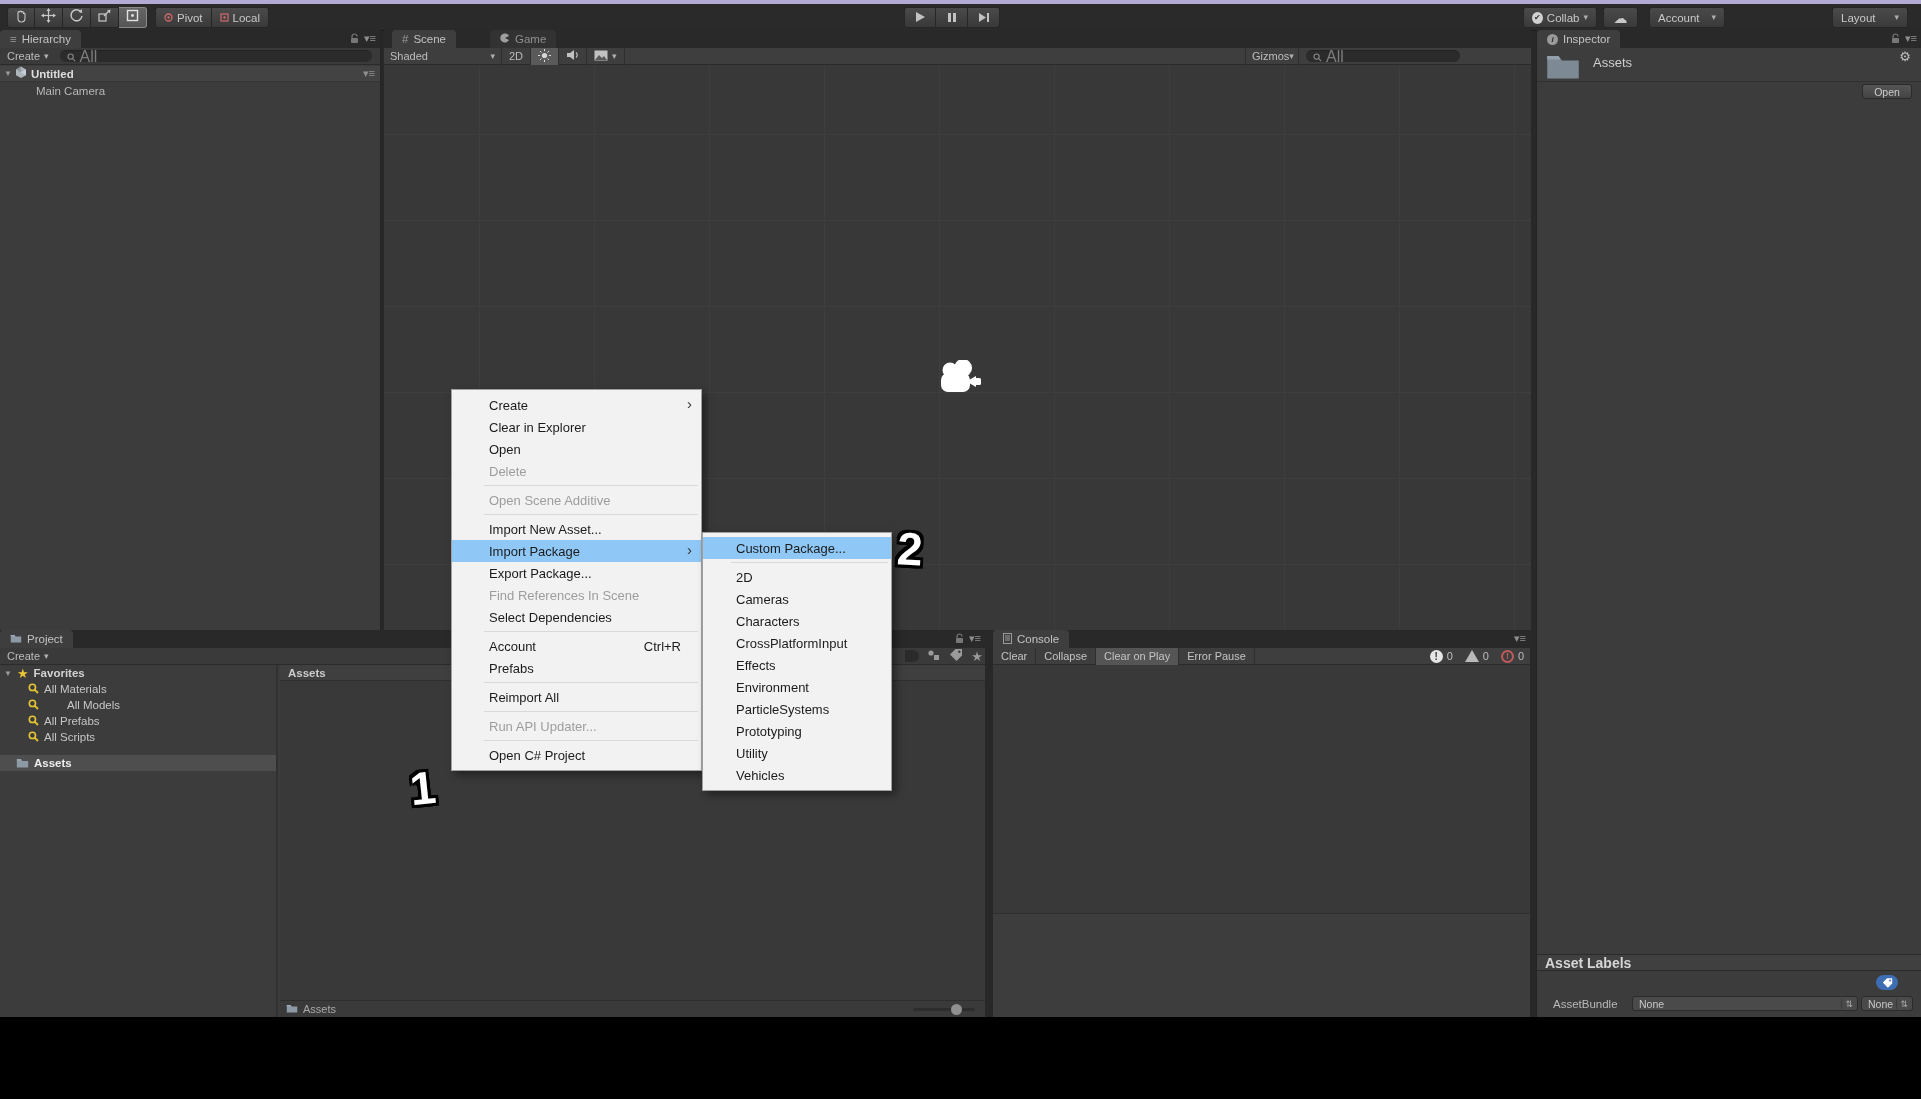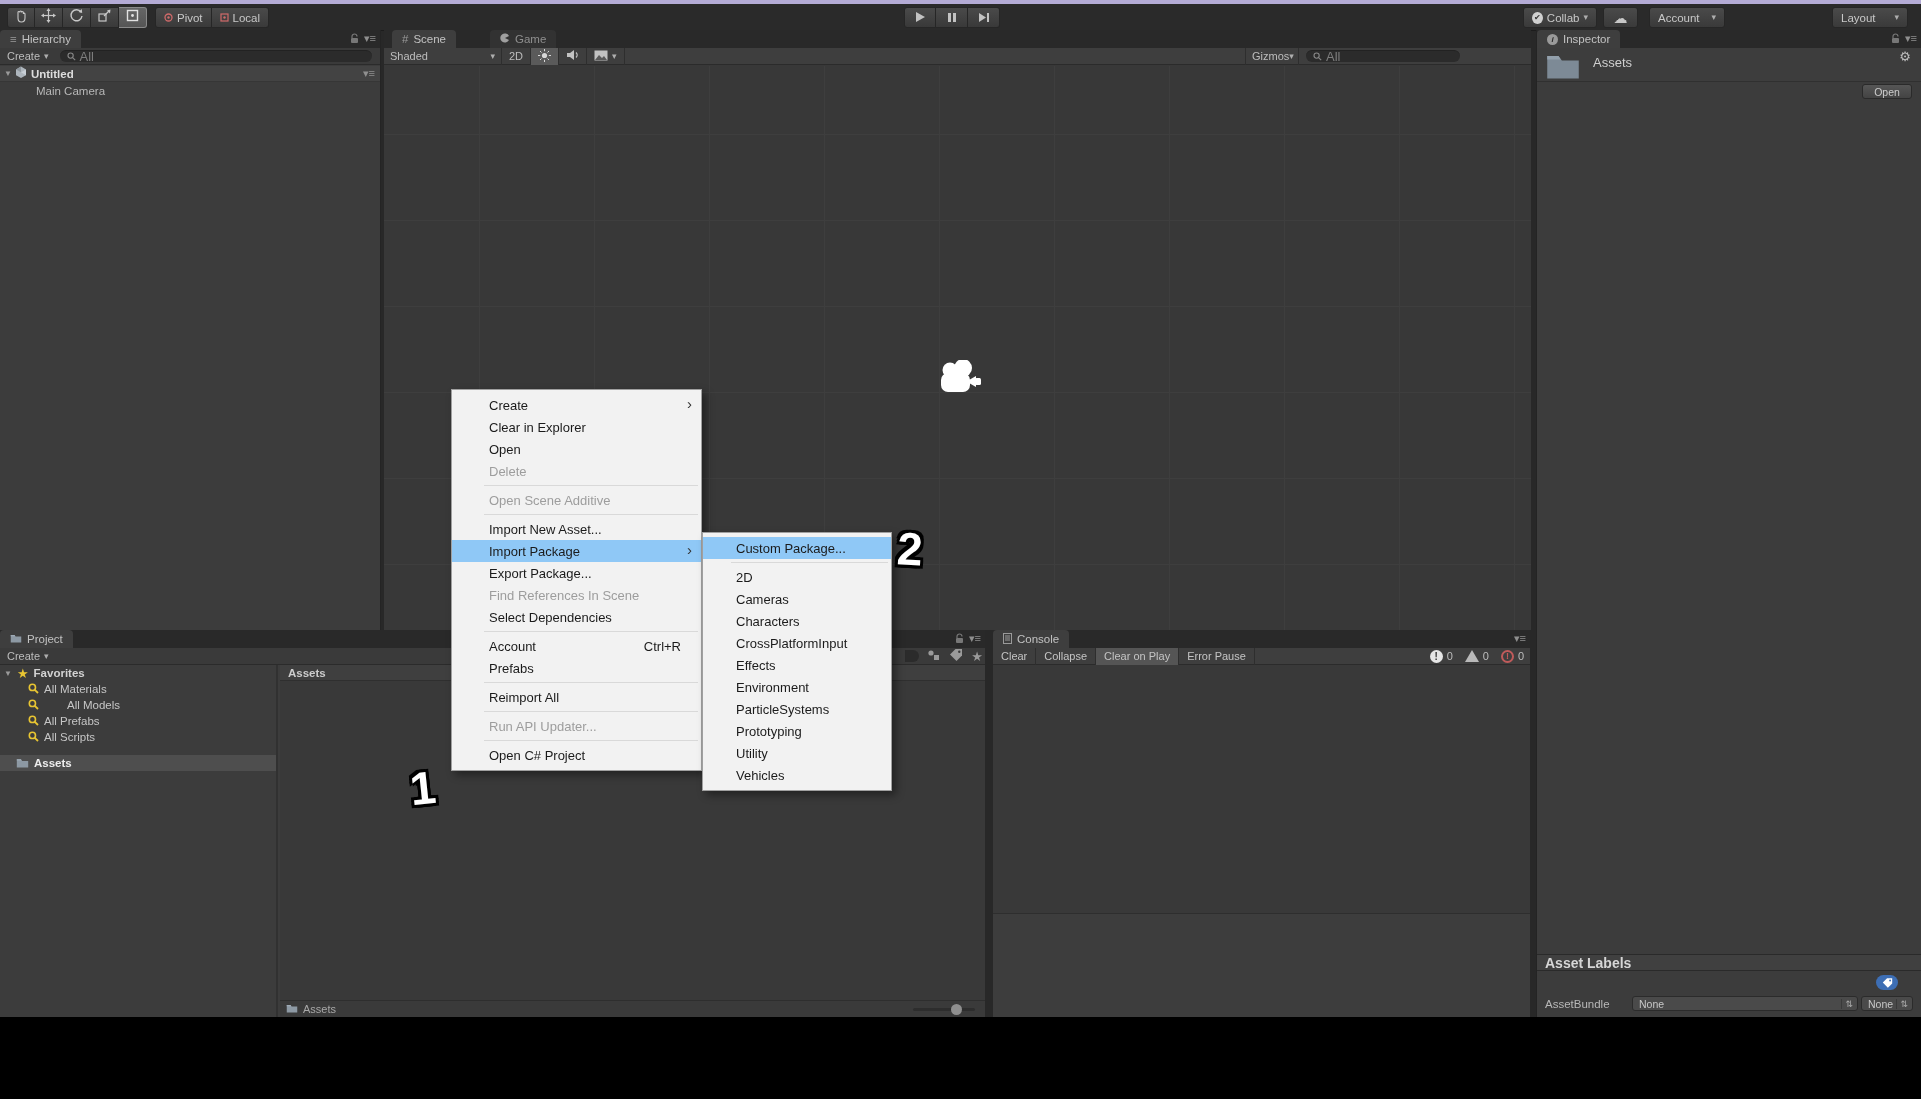--- a/index.html
+++ b/index.html
@@ -30,21 +30,21 @@
   .panel{position:absolute;}
   .tabrow{position:absolute;left:0;right:0;top:0;height:18px;background:#292929;}
   .tab{position:absolute;top:0;height:18px;background:#3e3e3e;border-radius:4px 4px 0 0;color:#c2c2c2;
        font-size:11.5px;display:flex;align-items:center;gap:5px;padding:0 10px;}
   .tab.inactive{background:#323232;color:#8f8f8f;}
   .panelmenu{position:absolute;right:4px;top:2px;display:flex;align-items:center;gap:5px;color:#8f8f8f;font-size:11px;}
   .strip{position:absolute;left:0;right:0;top:18px;height:17px;background:#3a3a3a;border-bottom:1px solid #2b2b2b;
          display:flex;align-items:center;font-size:11px;color:#bdbdbd;}
   .createbtn{display:flex;align-items:center;gap:4px;padding:0 7px;height:17px;}
   .searchpill{height:12px;background:#2b2b2b;border-radius:7px;border-top:1px solid #222;
-              display:flex;align-items:center;gap:4px;padding:0 7px;color:#7d7d7d;font-size:13px;}
+              display:flex;align-items:center;gap:4px;padding:0 7px;color:#7d7d7d;font-size:16px;}
   .lock-icon svg{display:block;}
 
   
   .hierarchy{left:0;top:30px;width:381px;height:600px;background:#3c3c3c;border-right:1px solid #242424;}
   .hier-row{position:absolute;left:0;right:0;height:16px;display:flex;align-items:center;font-size:11.5px;color:#c8c8c8;}
   .scene-row{top:36px;background:#434343;border-bottom:1px solid #363636;}
 
   
   .scene{left:384px;top:30px;width:1147px;height:600px;background:#383838;}
   .scene .strip{background:#3e3e3e;}
@@ -519,21 +519,21 @@
     <div class="asset-labels-bar">
       <span class="txt">Asset Labels</span>
     </div>
     <div class="tag-btn">
       <span><svg width="11" height="10" viewBox="0 0 14 12">
             <path d="M1 5.5L6.5 0H13v6.5L7.5 12 1 5.5z" fill="#fff"></path>
             <circle cx="10.3" cy="2.8" r="1.2" fill="#3d6eb4"></circle>
           </svg></span>
     </div>
     <div class="ab-row">
-      <span class="txt" style="padding-left:8px;">AssetBundle</span>
+      <span class="txt" style="padding-left:16px;">AssetBundle</span>
       <div class="dd" style="position:absolute;left:95px;width:226px;">
         <span class="txt">None</span>
         <span class="updown">⇅</span>
       </div>
       <div class="dd" style="position:absolute;right:8px;width:52px;">
         <span class="txt">None</span>
         <span class="updown">⇅</span>
       </div>
     </div>
   </div>

